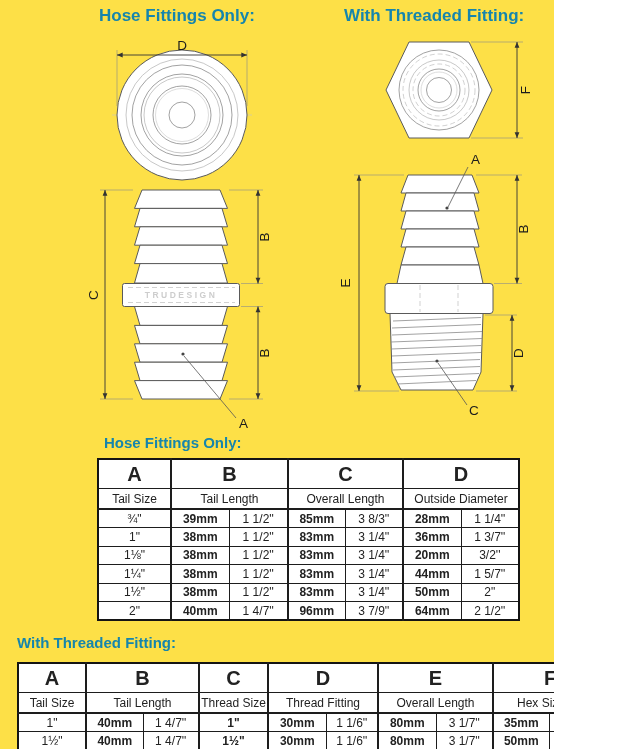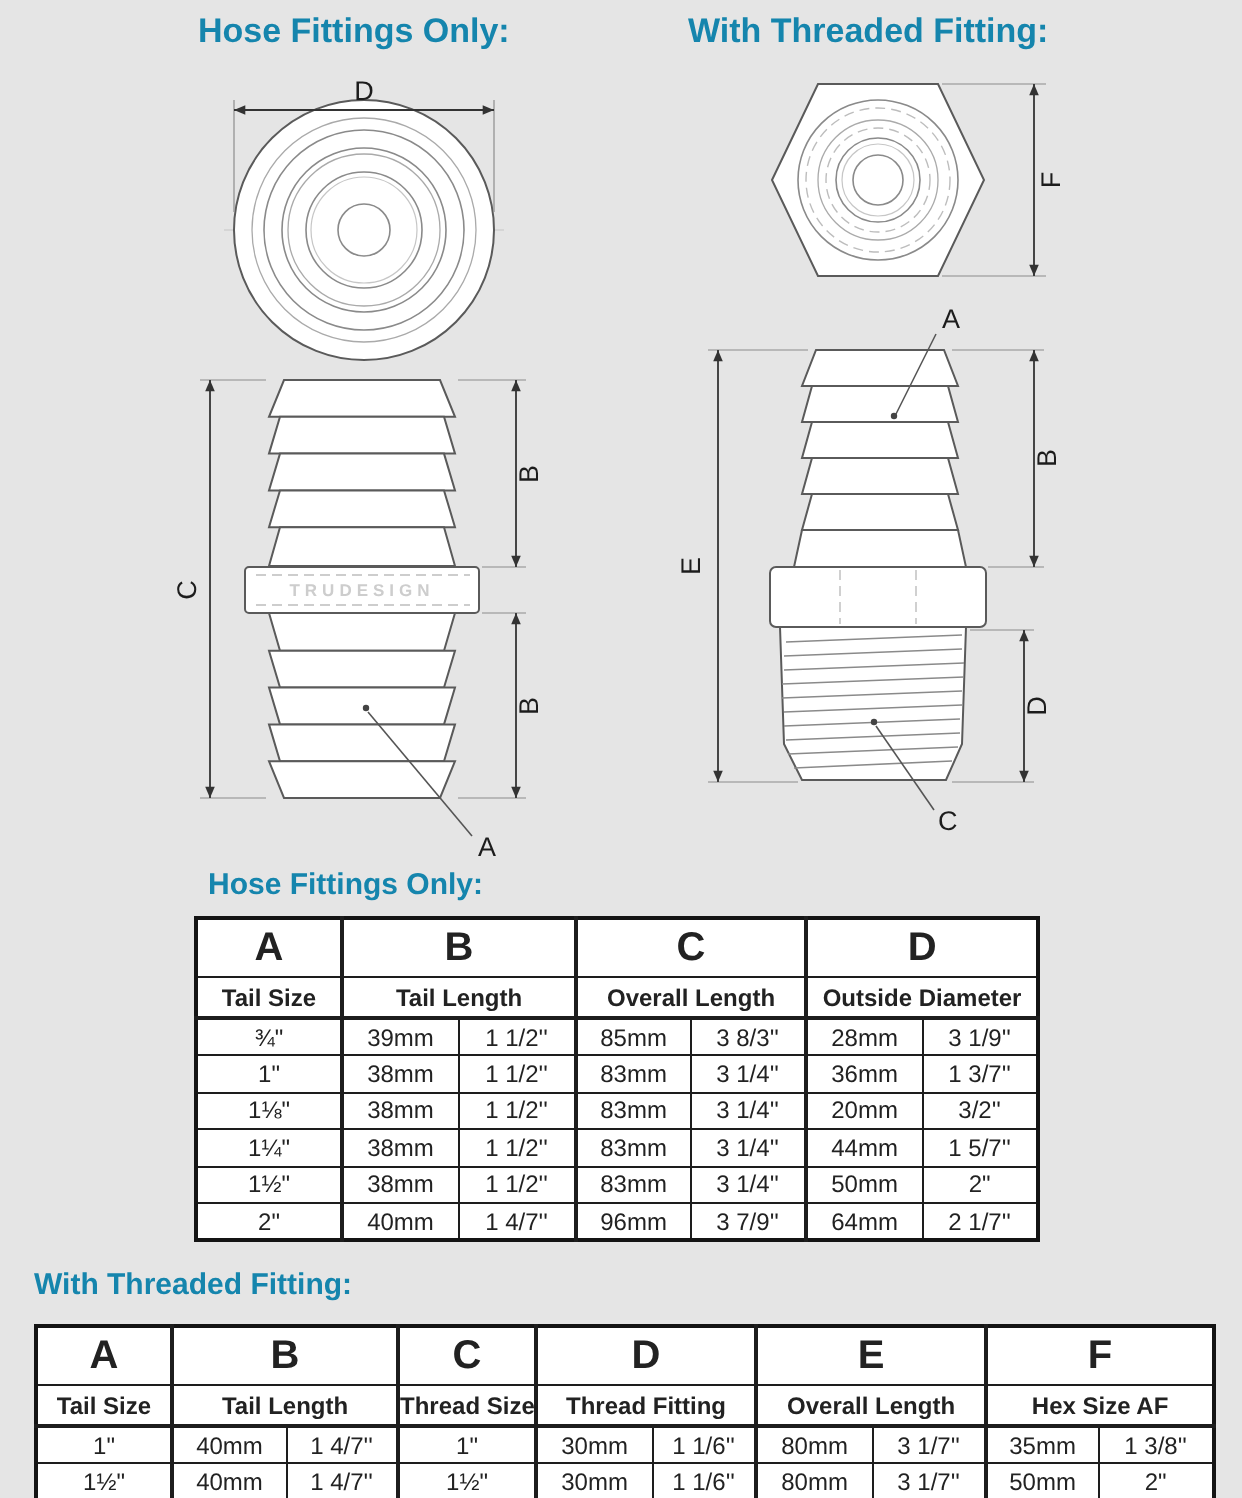--- a/index.html
+++ b/index.html
@@ -1,17 +1,17 @@
 <!DOCTYPE html>
 <html><head>
 <meta charset="utf-8">
 <style>
   html,body { margin:0; padding:0; background:#ffffff; }
   #page {
-    position:relative; width:621px; height:749px; background:#e5e5e5;
+    position:relative; width:554px; height:749px; background:#fde047;
     font-family:"Liberation Sans", sans-serif; overflow:hidden;
     --accent:#1585ad;
   }
   .heading {
     position:absolute; font-weight:bold; color:var(--accent);
     font-family:"Liberation Sans", sans-serif; white-space:nowrap;
   }
   .heading.big { font-size:17px; }
   .heading.small { font-size:15px; }
 
@@ -31,23 +31,23 @@
   table.spec {
     position:absolute; border-collapse:collapse; table-layout:fixed;
     border:2px solid #141414; background:#fff;
   }
   table.spec th, table.spec td {
     border:1px solid #1d1d1d; text-align:center; vertical-align:middle;
     padding:0; color:#222; font-family:"Liberation Sans",sans-serif;
     overflow:hidden; white-space:nowrap;
   }
   table.spec tr.letters th { font-size:20px; font-weight:bold; height:28px; }
-  table.spec tr.labels  th { font-size:12px; font-weight:bold; height:19px; border-bottom-width:2px; }
+  table.spec tr.labels  th { font-size:12px; font-weight:normal; height:19px; border-bottom-width:2px; }
   table.spec td { font-size:12px; height:17.4px; }
-  table.spec .maj { border-left-width:2px; }
+  table.spec .maj { border-left-width:2px;font-weight:bold; }
 </style>
 </head>
 <body>
 
 <div id="page" style="--accent: #1585ad;">
 
   <div class="heading big" style="left:99px; top:6px;">Hose Fittings Only:</div>
   <div class="heading big" style="left:344px; top:6px;">With Threaded Fitting:</div>
   <div class="heading small" style="left:104px; top:434px;">Hose Fittings Only:</div>
   <div class="heading small" style="left:17px; top:634px;">With Threaded Fitting:</div>
@@ -206,21 +206,21 @@
       </tr>
     </thead>
     <tbody>
         <tr>
           <td>¾"</td>
           <td class="maj">39mm</td>
           <td>1 1/2''</td>
           <td class="maj">85mm</td>
           <td>3 8/3''</td>
           <td class="maj">28mm</td>
-          <td>3 1/9''</td>
+          <td>1 1/4''</td>
         </tr>
         <tr>
           <td>1"</td>
           <td class="maj">38mm</td>
           <td>1 1/2''</td>
           <td class="maj">83mm</td>
           <td>3 1/4''</td>
           <td class="maj">36mm</td>
           <td>1 3/7''</td>
         </tr>
@@ -251,21 +251,21 @@
           <td class="maj">50mm</td>
           <td>2"</td>
         </tr>
         <tr>
           <td>2"</td>
           <td class="maj">40mm</td>
           <td>1 4/7''</td>
           <td class="maj">96mm</td>
           <td>3 7/9''</td>
           <td class="maj">64mm</td>
-          <td>2 1/7''</td>
+          <td>2 1/2''</td>
         </tr>
       </tbody>
   </table>
 
   <table class="spec" style="left:17px; top:662px; width:589px;">
     <colgroup>
       <col style="width:68px">
         <col style="width:57px">
         <col style="width:56px">
       <col style="width:69px">

